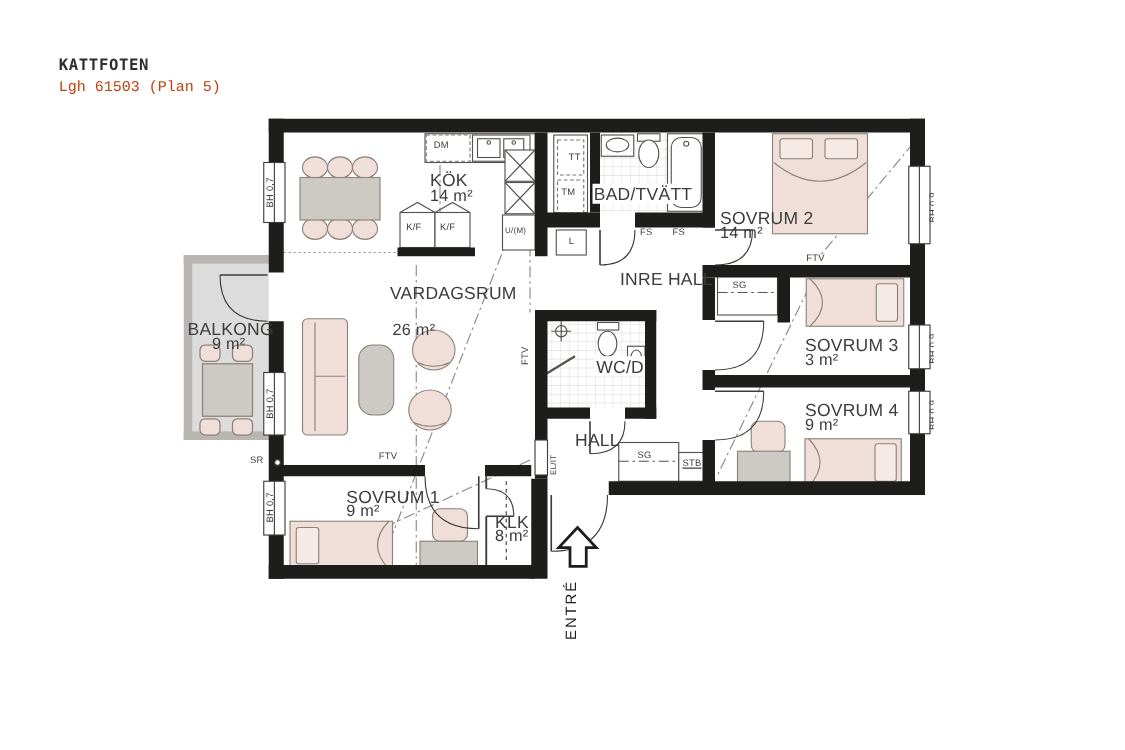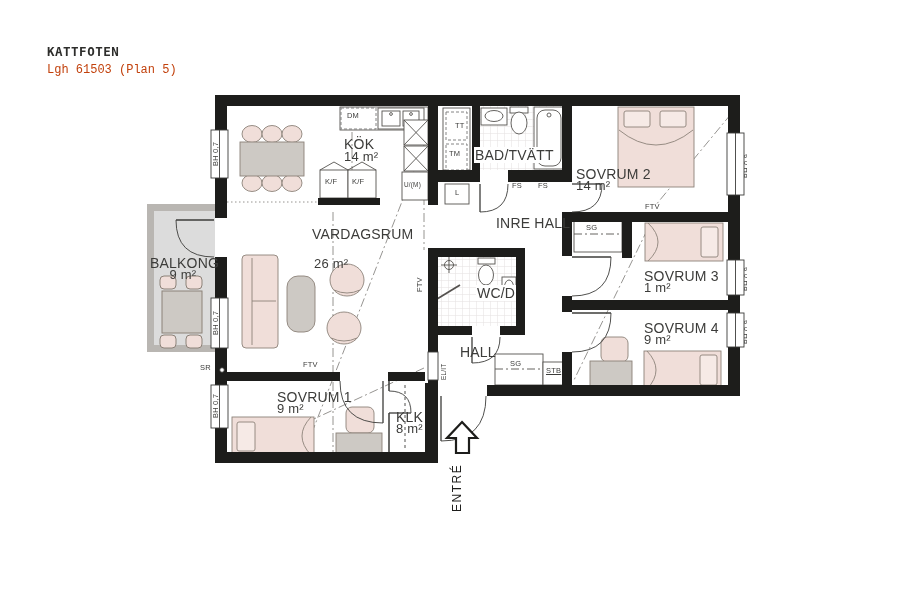--- a/index.html
+++ b/index.html
@@ -283,21 +283,21 @@
   <div class="lbl" style="left:496px;top:215px;">INRE HALL</div>
   <div class="lbl bgw" style="left:476px;top:285px;text-align:right;">WC/D</div>
   <div class="lbl" style="left:460px;top:344px;">HALL</div>
   <div class="lbl" style="left:396px;top:409px;">KLK</div>
   <div class="lbl area" style="left:396px;top:422px;">8 m²</div>
   <div class="lbl" style="left:277px;top:389px;">SOVRUM 1</div>
   <div class="lbl area" style="left:277px;top:402px;">9 m²</div>
   <div class="lbl" style="left:576px;top:166px;">SOVRUM 2</div>
   <div class="lbl area" style="left:576px;top:179px;">14 m²</div>
   <div class="lbl" style="left:644px;top:268px;">SOVRUM 3</div>
-  <div class="lbl area" style="left:644px;top:281px;">1 m²</div>
+  <div class="lbl area" style="left:644px;top:281px;">3 m²</div>
   <div class="lbl" style="left:644px;top:320px;">SOVRUM 4</div>
   <div class="lbl area" style="left:644px;top:333px;">9 m²</div>
 
   <div class="lbl sm" style="left:347px;top:112px;">DM</div>
   <div class="lbl sm" style="left:325px;top:178px;">K/F</div>
   <div class="lbl sm" style="left:352px;top:178px;">K/F</div>
   <div class="lbl tiny" style="left:404px;top:181px;">U/(M)</div>
   <div class="lbl sm" style="left:455px;top:122px;">TT</div>
   <div class="lbl sm" style="left:449px;top:150px;">TM</div>
   <div class="lbl sm" style="left:455px;top:189px;">L</div>

